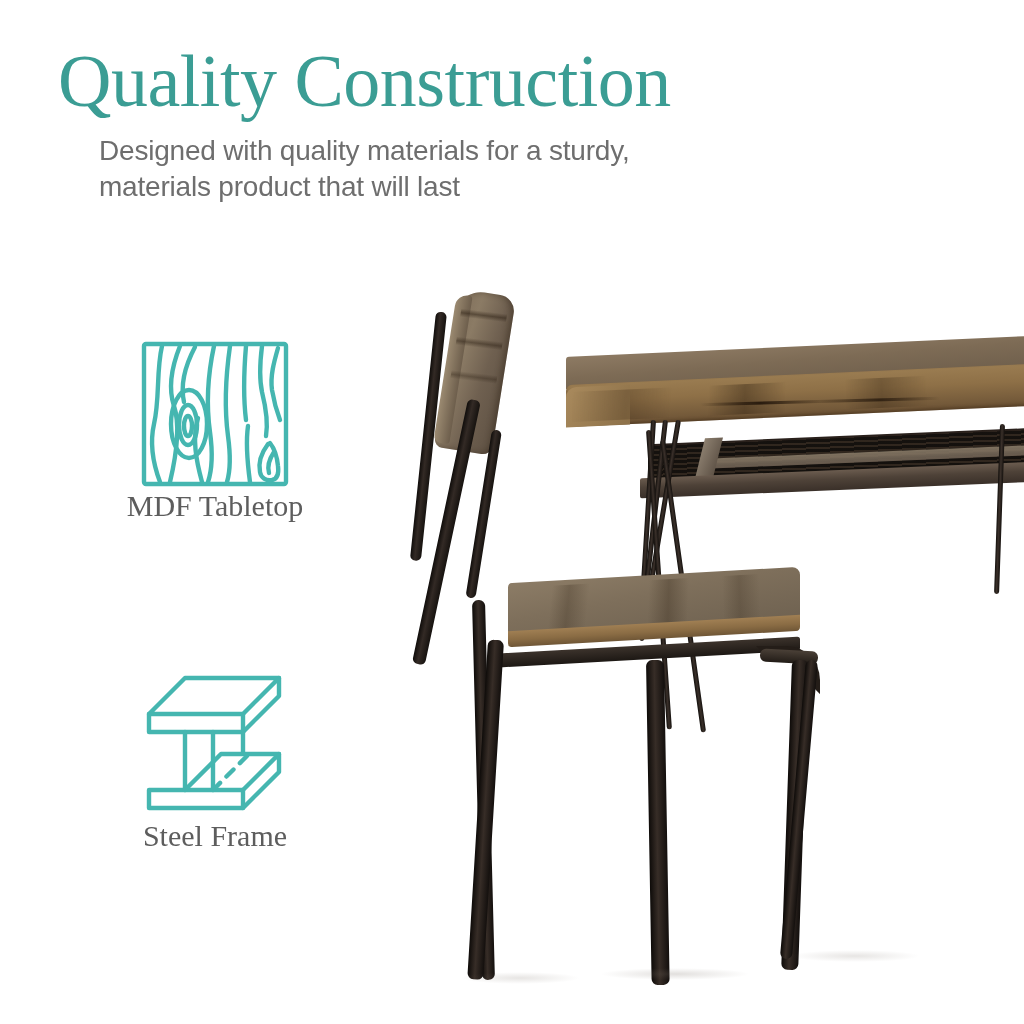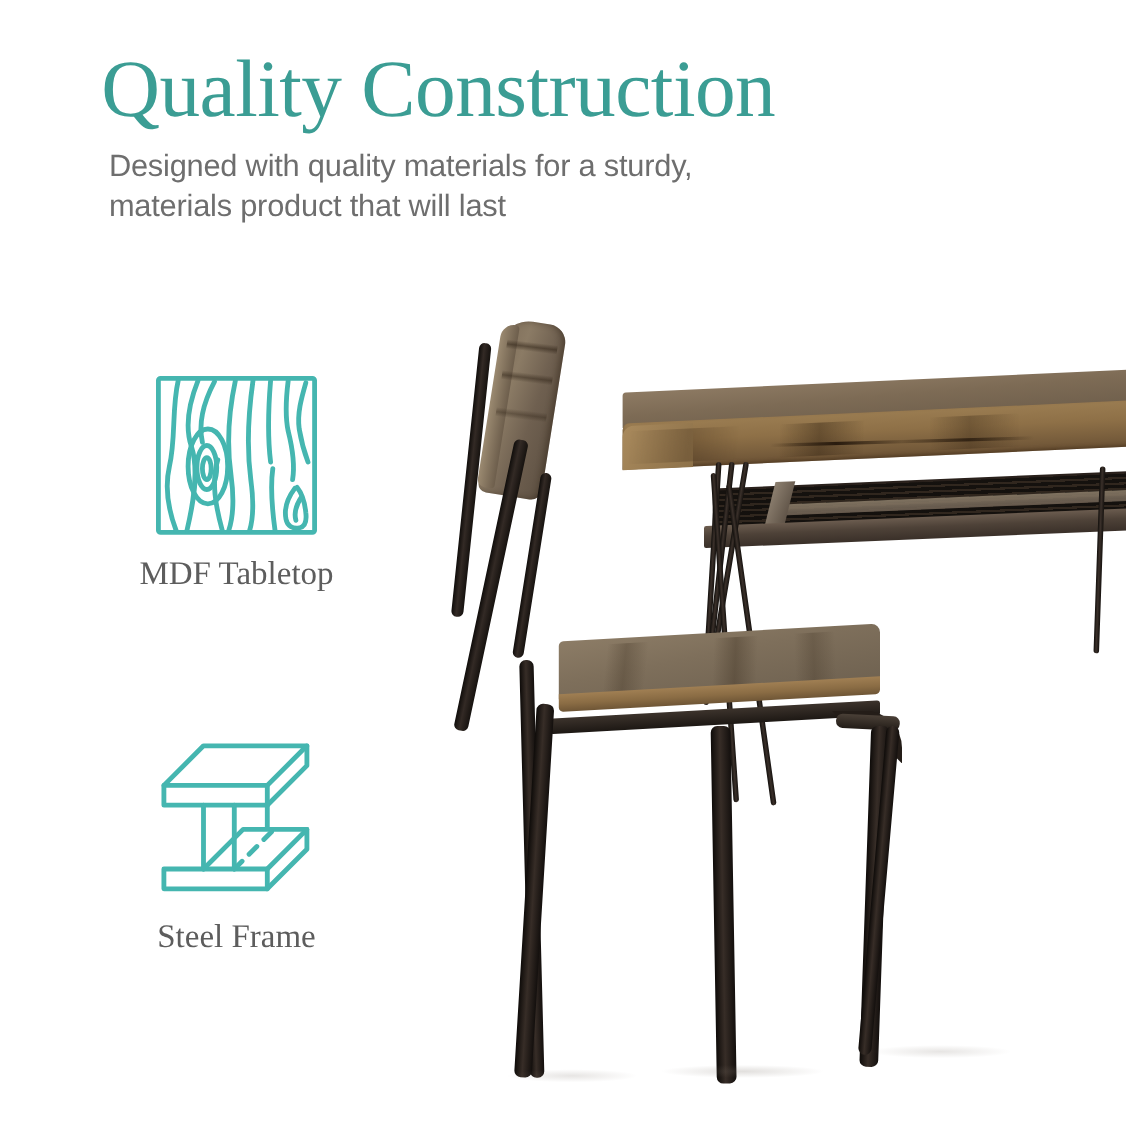--- a/index.html
+++ b/index.html
@@ -10,38 +10,38 @@
     overflow:hidden;
   }
   #stage { position:relative; width:1024px; height:1024px; background:#ffffff; }
 
   
   .headline {
     position:absolute; left:58px; top:40px;
     font-family:"Liberation Serif", serif;
     font-size:74px; line-height:82px;
     font-weight:400; letter-spacing:-0.5px;
-    color:#3b9d94; white-space:nowrap;margin-left:34px;
+    color:#3b9d94; white-space:nowrap;
   }
   .subline {
     position:absolute; left:58px; top:133px;
     font-family:"Liberation Sans", sans-serif;
     font-size:28px; line-height:36px; font-weight:400;
     color:#6e6e6e; letter-spacing:-0.2px;
     width:620px;
   }
   .subline span { display:block;margin-left:41px; }
 
   
   .feature { position:absolute; width:260px; text-align:center; }
   .feature-icon { display:block; margin:0 auto; }
   .feature-label {
     font-family:"Liberation Serif", serif;
     font-size:30px; line-height:36px; color:#5d5d5d;
-    margin-top:16px; white-space:nowrap;
+    white-space:nowrap;
   }
   #feature-mdf   { left:85px; top:340px; }
   #feature-steel { left:85px; top:672px; }
 
   
   .photo { position:absolute; left:0; top:0; width:1024px; height:1024px; }
   .photo * { position:absolute; }
 
   
   .tbl-top-face {

